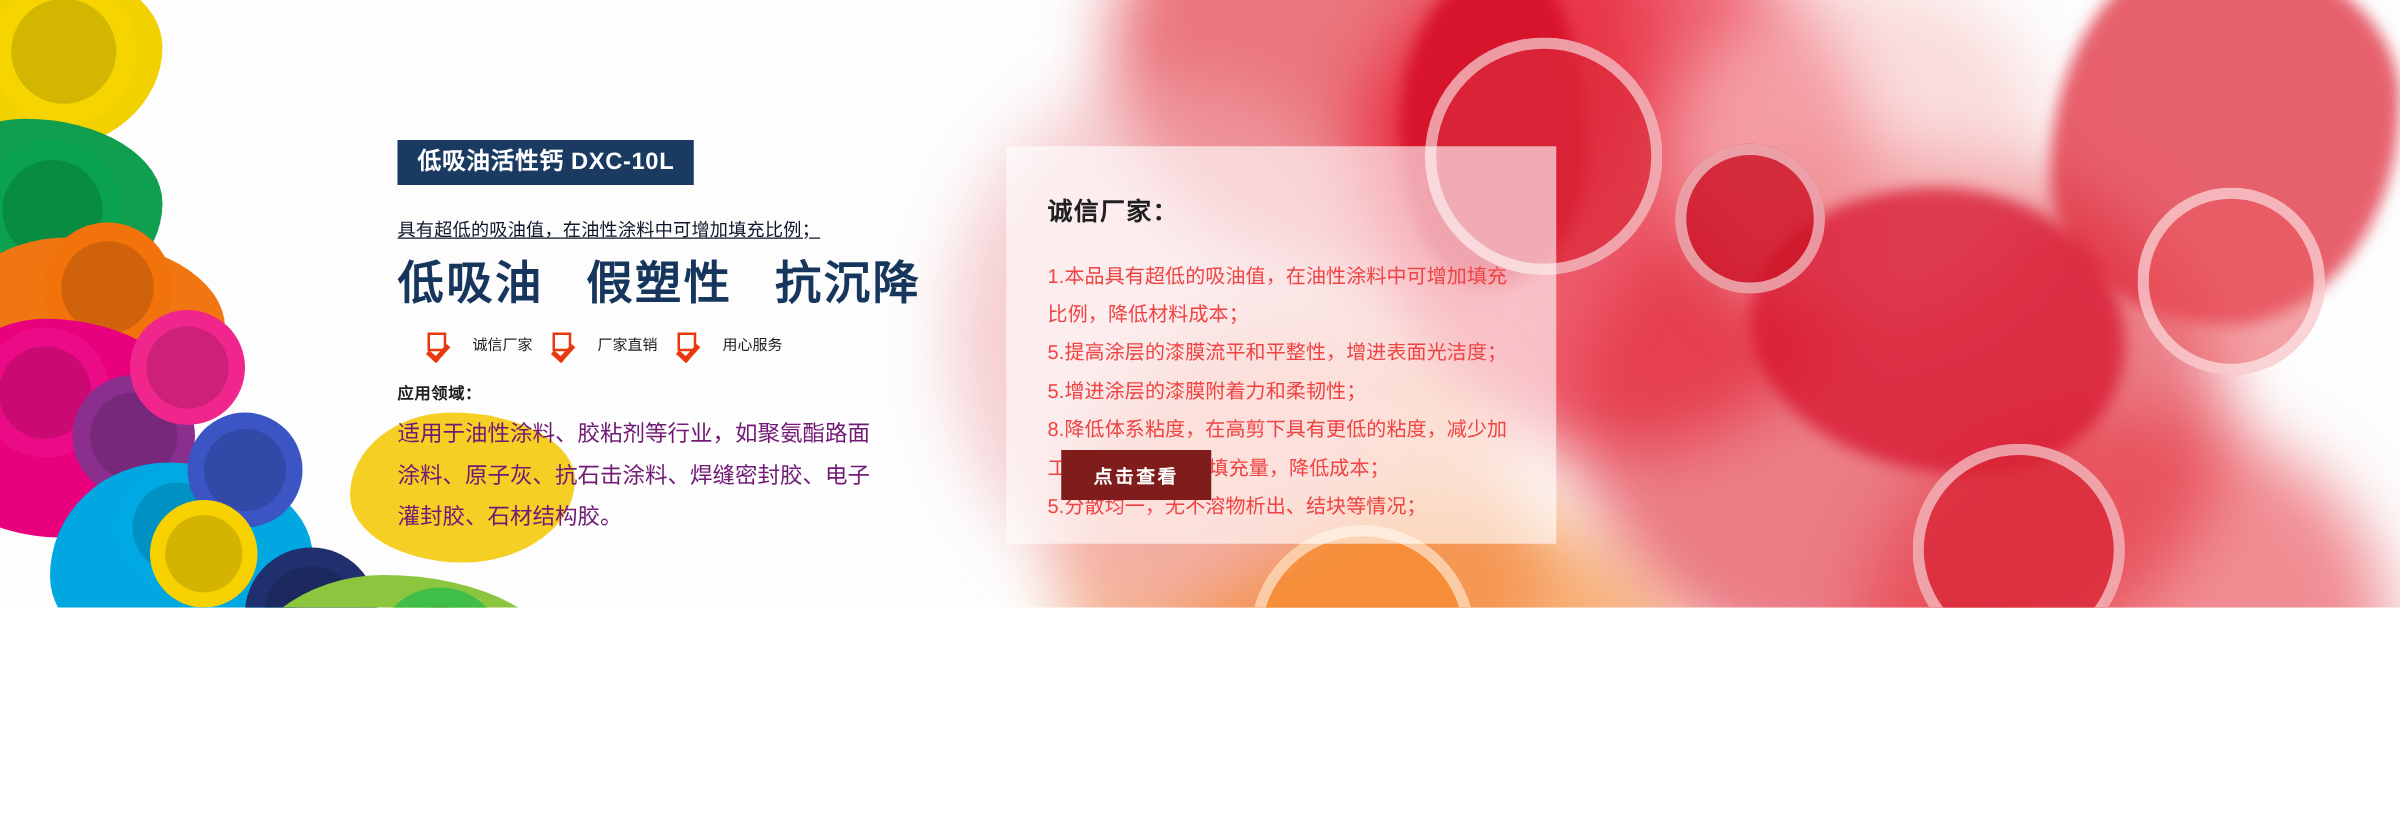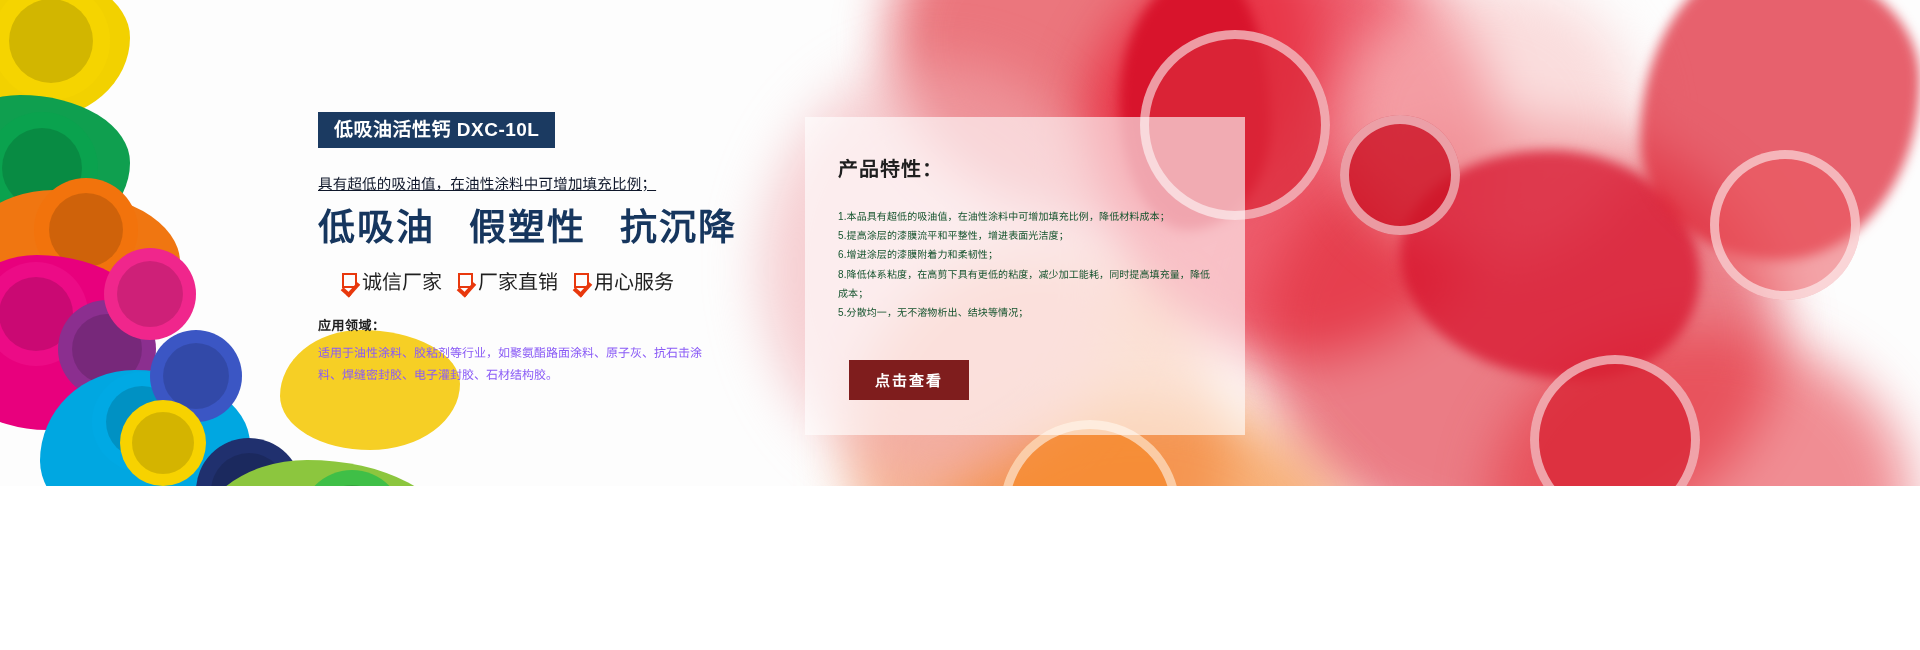--- a/index.html
+++ b/index.html
@@ -94,23 +94,22 @@
   }
   #feature-tags{
     margin-top:18px;
     display:flex;
     align-items:center;
     gap:16px;
     padding-left:24px;
   }
   .tag{
     display:flex;
-    align-items:center;
-    gap:5px;
-    font-size:20px;
+    gap:21px;
+    font-size:12px;
     color:#1f1f1f;
     white-space:nowrap;
     font-family:"Liberation Serif","DejaVu Serif",serif;
   }
   .check-box{
     position:relative;
     width:15px; height:15px;
     border:2px solid #e8380d;
     flex:0 0 auto;
   }
@@ -125,23 +124,23 @@
   }
   #app-title{
     margin-top:20px;
     font-size:13px;
     font-weight:bold;
     color:#1f1f1f;
     letter-spacing:.5px;
   }
   #app-desc{
     margin-top:8px;
-    font-size:12px;
+    font-size:18px;
     line-height:1.85;
-    color:#8b5cf6;
+    color:#701a75;
     width:392px;
   }
 
   
   #right-panel{
     position:absolute;
     left:805px; top:117px;
     width:440px; height:318px;
     background:rgba(255,255,255,.62);
     z-index:30;
@@ -151,23 +150,23 @@
     font-size:20px;
     font-weight:bold;
     color:#1f1f1f;
     letter-spacing:1px;
   }
   #panel-list{
     margin-top:25px;
     list-style:none;
   }
   #panel-list li{
-    font-size:10px;
+    font-size:16px;
     line-height:1.92;
-    color:#14532d;
+    color:#ef4444;
     letter-spacing:.1px;
   }
   #cta-button{
     position:absolute;
     left:44px; bottom:35px;
     background:#7f1d1d;
     color:#ffffff;
     font-size:15px;
     font-weight:bold;
     letter-spacing:2px;
@@ -260,26 +259,26 @@
       </div>
     </div>
 
     <div id="app-title">应用领域：</div>
 
     <div id="app-desc">适用于油性涂料、胶粘剂等行业，如聚氨酯路面涂料、原子灰、抗石击涂料、焊缝密封胶、电子灌封胶、石材结构胶。</div>
   </div>
 
   <div id="right-panel">
 
-    <div id="panel-title">产品特性：</div>
+    <div id="panel-title">诚信厂家：</div>
 
     <ul id="panel-list">
       <li>1.本品具有超低的吸油值，在油性涂料中可增加填充比例，降低材料成本；</li>
       <li>5.提高涂层的漆膜流平和平整性，增进表面光洁度；</li>
-      <li>6.增进涂层的漆膜附着力和柔韧性；</li>
+      <li>5.增进涂层的漆膜附着力和柔韧性；</li>
       <li>8.降低体系粘度，在高剪下具有更低的粘度，减少加工能耗，同时提高填充量，降低成本；</li>
       <li>5.分散均一，无不溶物析出、结块等情况；</li>
     </ul>
 
     <button id="cta-button">点击查看</button>
   </div>
 
 </div>
 
 </body></html>

